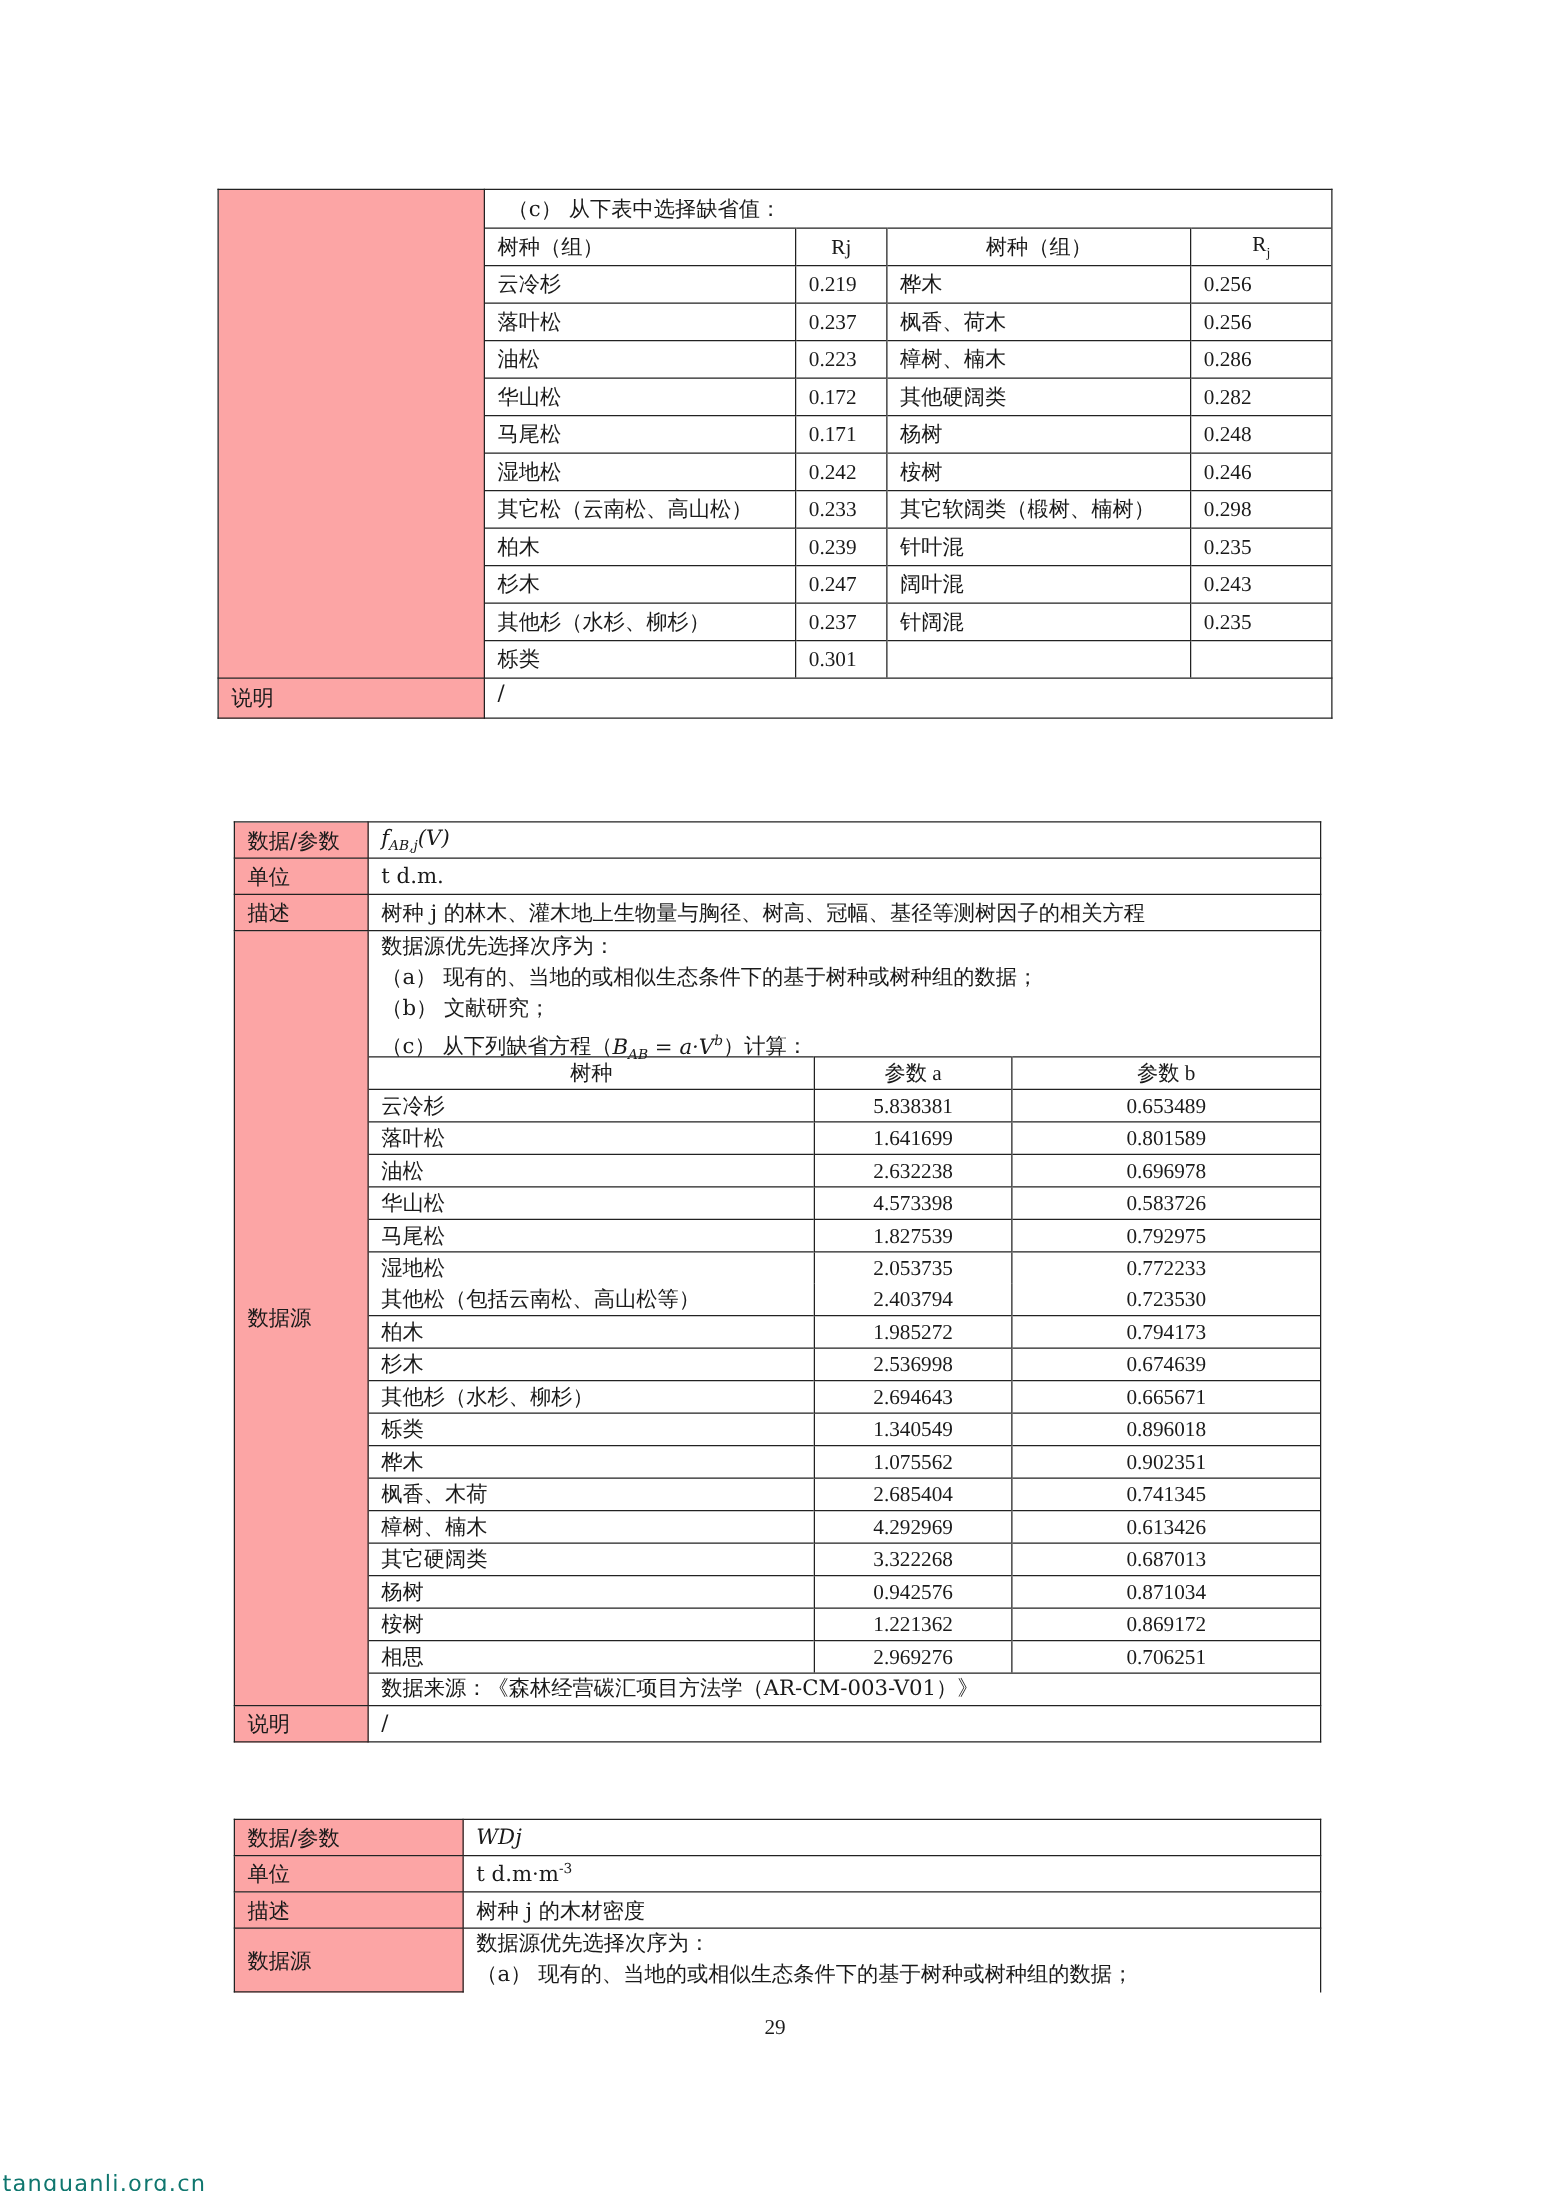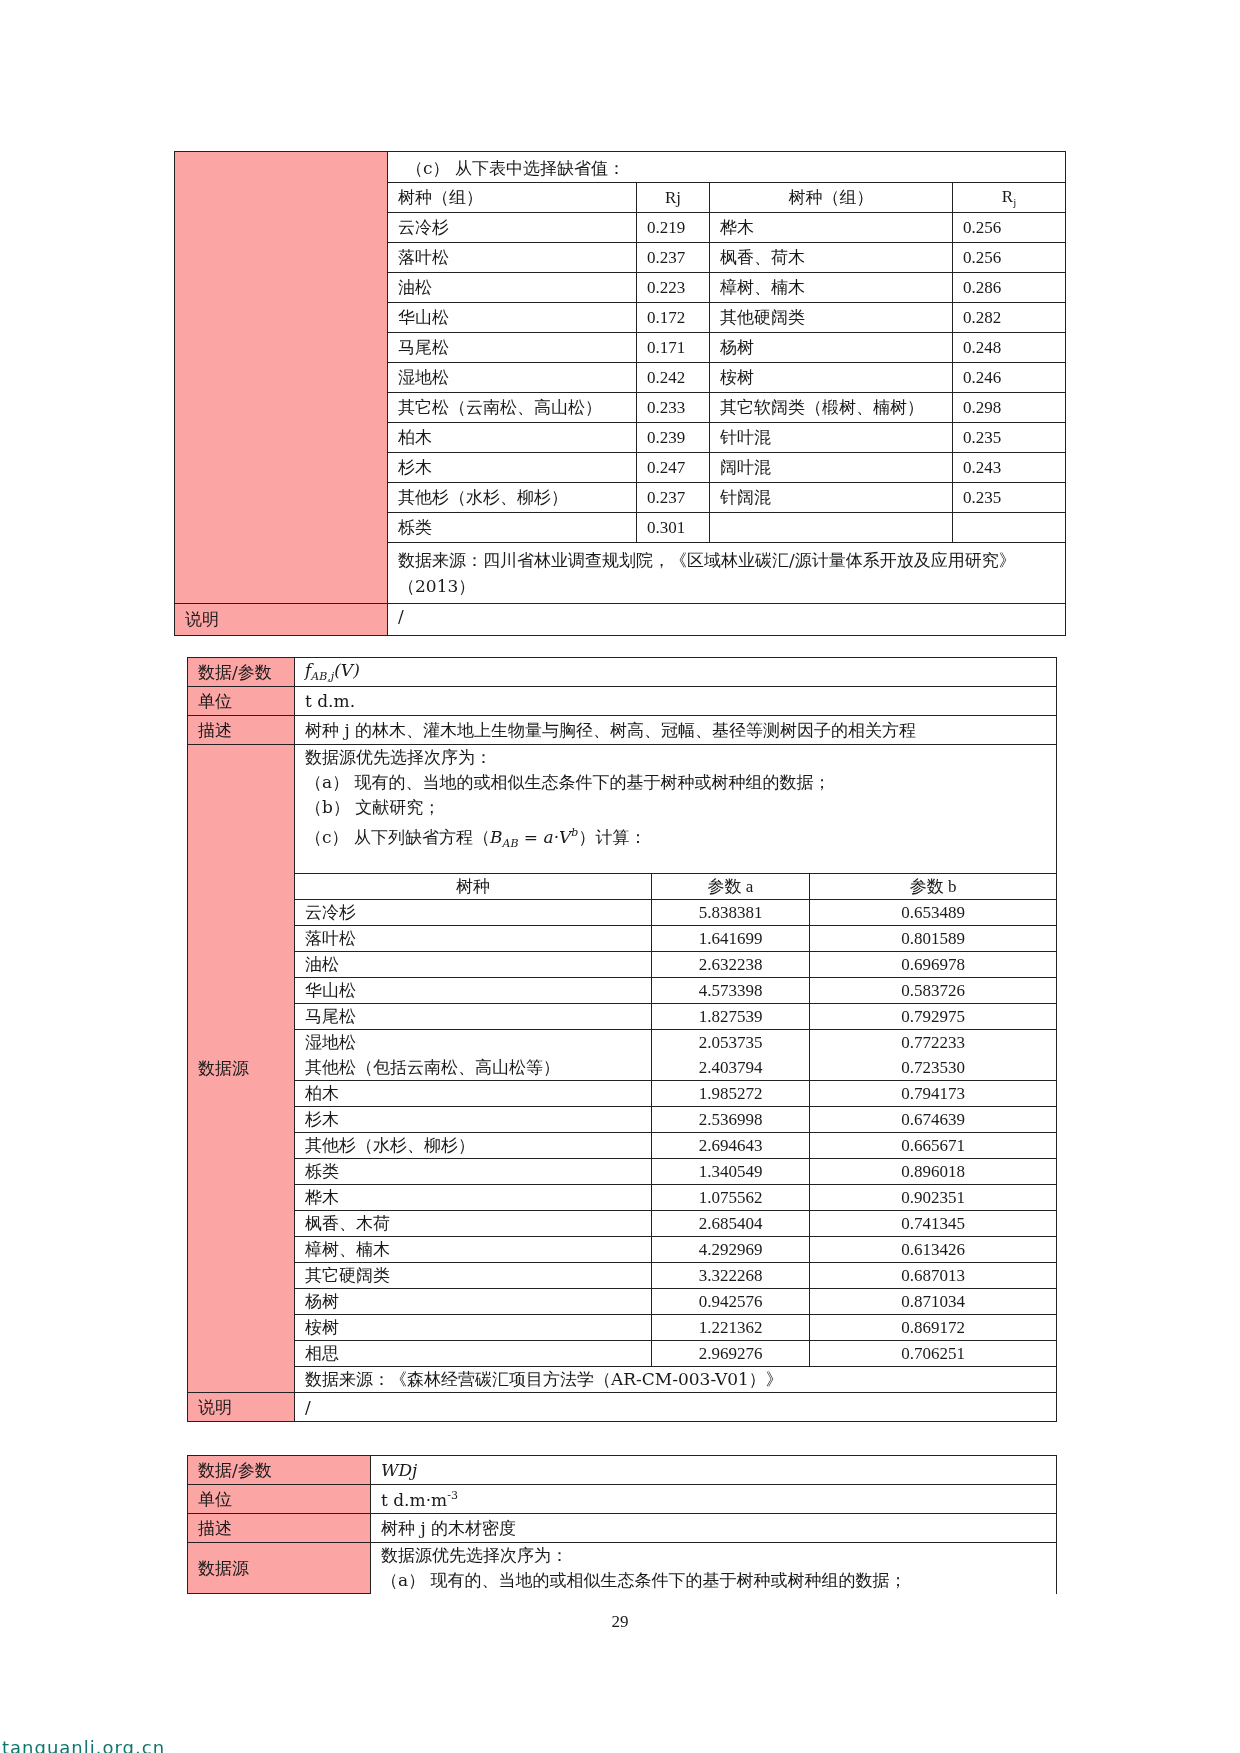--- a/index.html
+++ b/index.html
@@ -16,21 +16,21 @@
   .inner td { border-top: 1px solid #222; border-left: 1px solid #222; height: 29px; padding: 0 10px; font-size: 17px; }
   .inner td:first-child { border-left: none; }
   .inner td.num { font-family: "Liberation Serif", serif; }
   .inner td.c { text-align: center; }
   .src { border-top: 1px solid #222; padding: 4px 10px; line-height: 26px; }
   
   #t2 { position: absolute; left: 187px; top: 657px; width: 870px; }
   #t2 > tbody > tr > td { border: 1px solid #222; padding: 0 10px; vertical-align: middle; height: 28px; }
   #t2 .lbl { width: 86px; }
   .ds-intro div { height: 25px; line-height: 25px; }
-  .ptab { width: 100%; border-collapse: collapse; margin-top: 28px; }
+  .ptab { width: 100%; border-collapse: collapse; }
   .ptab td { height: 25px; padding: 0 10px; font-family: "Liberation Serif", "DejaVu Serif", serif; }
   .ptab td.a, .ptab td.b { text-align: center; border-left: 1px solid #222; }
   .ptab tr { border-top: 1px solid #222; }
   .ptab tr.nob { border-top: none; }
   .ptab tr.hdr td { text-align: center; }
   
   #t3 { position: absolute; left: 187px; top: 1455px; width: 870px; }
   #t3 > tbody > tr > td { border: 1px solid #222; padding: 0 10px; height: 28px; vertical-align: middle; }
   #t3 .lbl { width: 162px; }
   .page-num { position: absolute; left: 0; width: 1240px; top: 1612px; text-align: center; font-family: Liberation Serif, serif; font-size: 17px; }
@@ -116,21 +116,20 @@
                 <td class="num">0.235</td>
               </tr>
               <tr>
                 <td>栎类</td>
                 <td class="num">0.301</td>
                 <td></td>
                 <td class="num"></td>
               </tr>
             </tbody>
         </table>
-        <div class="src">数据来源：四川省林业调查规划院，《区域林业碳汇/源计量体系开放及应用研究》（2013）</div>
       </td>
     </tr>
     <tr>
       <td class="lbl gray">说明</td>
       <td style="padding:2px 10px">/</td>
     </tr>
   </tbody>
 </table>
 
 <table id="t2">

